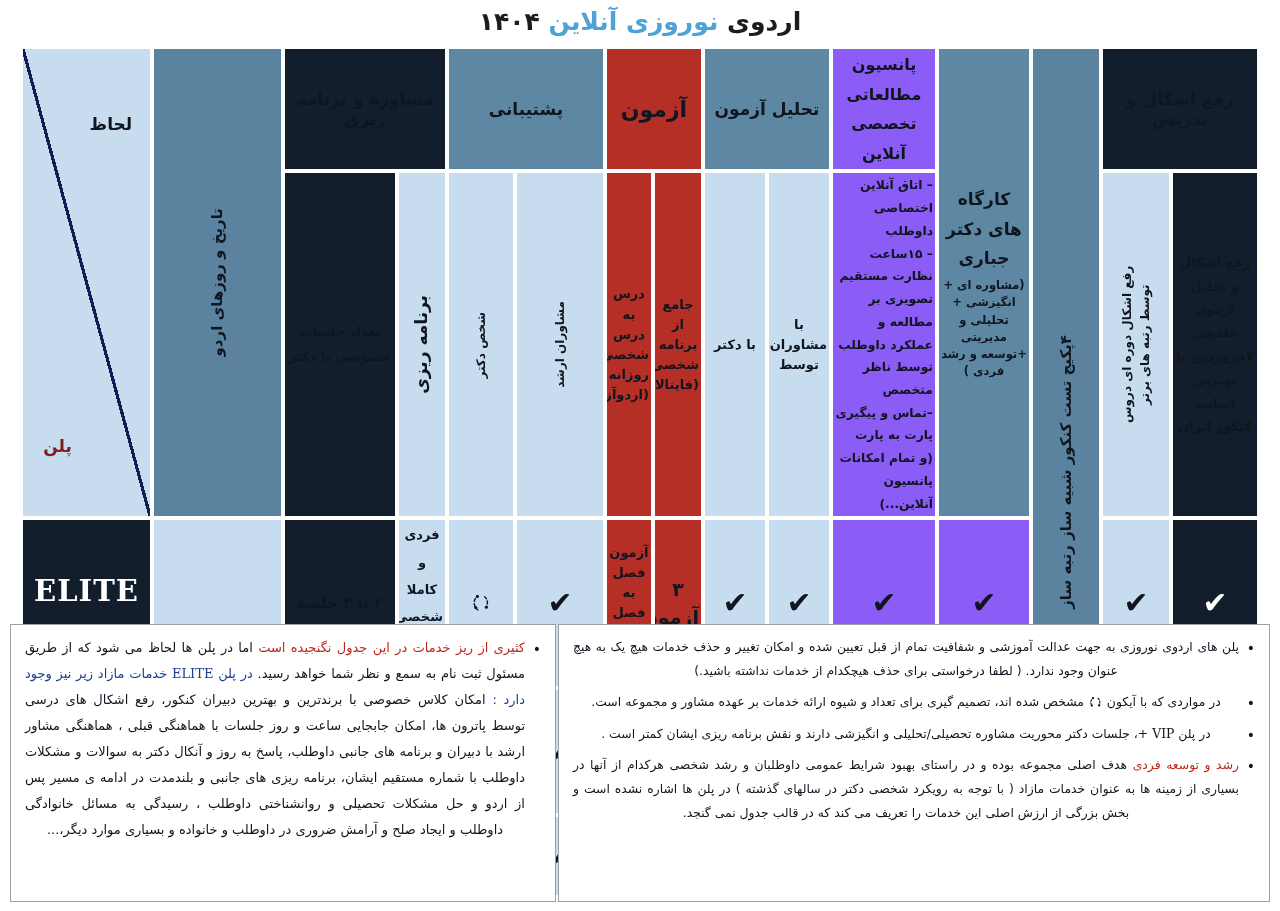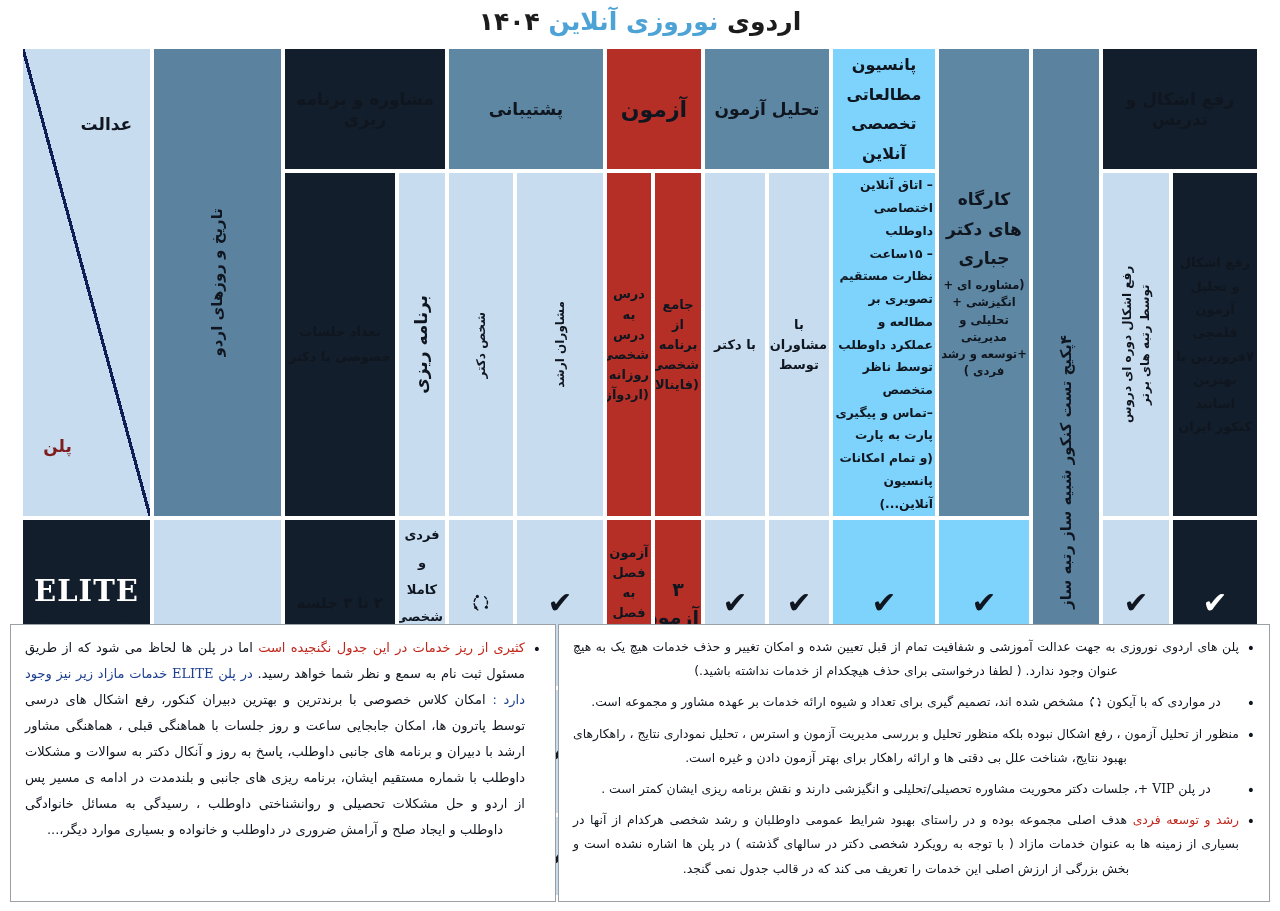--- a/index.html
+++ b/index.html
@@ -31,21 +31,21 @@
     font-weight:bold;color:#10161f;
     border:1px solid #ffffff;
     overflow:hidden;
   }
   
   .c-dark{background:#121e2b;color:#ffffff;}
   .c-steel{background:#5e87a3;color:#ffffff;}
   .c-steel2{background:#5b83a0;color:#ffffff;}
   .c-red{background:#b62f26;color:#ffffff;}
   .c-lt{background:#c8dcf0;color:#10161f;}
-  .c-md{background:#7dd3fc;color:#10161f;}
+  .c-md{background:#8b5cf6;color:#10161f;}
 
   .h1row td{font-size:17px;font-weight:bold;letter-spacing:0;}
   .h1row td.small{font-size:15px;}
   .h1row td.big{font-size:22px;}
 
   .h2row td{font-size:13px;line-height:1.55;font-weight:bold;}
   .h2row td.desc{font-size:12.5px;line-height:1.7;text-align:center;}
 
   
   .vert{
@@ -165,21 +165,21 @@
       <td class="c-red big" colspan="2">آزمون</td>
       <td class="c-steel" colspan="2">پشتیبانی</td>
       <td class="c-dark" colspan="2">مشاوره و برنامه ریزی</td>
       <td class="c-steel2" rowspan="2">
         <div class="vbox">
                 <div class="vert v3">تاریخ و روزهای اردو</div>
               </div>
       </td>
       <td class="diag" rowspan="2">
         <div class="ln"></div>
-        <div class="lbl-a">عدالت</div>
+        <div class="lbl-a">لحاظ</div>
         <div class="lbl-b">پلن</div>
       </td>
     </tr>
 
     <tr class="h2row" style="height:176px">
       <td class="c-dark">
         <div class="celltxt" style="line-height:1.8;">رفع اشکال و تحلیل آزمون قلمچی ۷فروردین با بهترین اساتید کنکور ایران</div>
       </td>
       <td class="c-lt">
         <div class="vbox">
@@ -319,21 +319,20 @@
     <div class="nbox right">
       <ul>
         <li>پلن های اردوی نوروزی به جهت عدالت آموزشی و شفافیت تمام از قبل تعیین شده و امکان تغییر و حذف خدمات هیچ یک به هیچ عنوان وجود ندارد. ( لطفا درخواستی برای حذف هیچکدام از خدمات نداشته باشید.)</li>
         <li><span>در مواردی که با آیکون </span><svg class="dots" viewBox="0 0 24 24" style="width:15px;height:15px;">
             <path d="M5.5 15.5 A8 8 0 0 1 8 5" fill="none" stroke="#10161f" stroke-width="1.8" stroke-dasharray="3 2.4" stroke-linecap="round"></path>
             <path d="M16 5.2 A8 8 0 0 1 17.6 16" fill="none" stroke="#10161f" stroke-width="1.8" stroke-dasharray="3 2.4" stroke-linecap="round"></path>
             <circle cx="8" cy="4.8" r="1.8" fill="#10161f"></circle>
             <circle cx="17.9" cy="16.6" r="1.8" fill="#10161f"></circle>
             <circle cx="6.2" cy="16.9" r="1.8" fill="#10161f"></circle>
           </svg><span> مشخص شده اند، تصمیم گیری برای تعداد و شیوه ارائه خدمات بر عهده مشاور و مجموعه است.</span></li>
-        <li>منظور از تحلیل آزمون ، رفع اشکال نبوده  بلکه منظور تحلیل و بررسی مدیریت آزمون و استرس ، تحلیل نموداری نتایج ، راهکارهای بهبود نتایج، شناخت علل بی دقتی ها و ارائه راهکار برای بهتر آزمون دادن و غیره است.</li>
         <li><span>در پلن </span><span class="lat">VIP +</span><span>، جلسات دکتر محوریت مشاوره تحصیلی/تحلیلی و انگیزشی دارند و نقش برنامه ریزی ایشان کمتر است .</span></li>
         <li><span class="em-red">رشد و توسعه فردی</span><span> هدف اصلی مجموعه بوده و در راستای بهبود شرایط عمومی داوطلبان و رشد شخصی هرکدام از آنها در بسیاری از زمینه ها به عنوان خدمات مازاد ( با توجه به رویکرد شخصی دکتر در سالهای گذشته ) در پلن ها اشاره نشده است و بخش بزرگی از ارزش اصلی این خدمات را تعریف می کند که در قالب جدول نمی گنجد.</span></li>
       </ul>
     </div>
 
     <div class="nbox left">
       <ul>
         <li><span class="em-red">کثیری از ریز خدمات در این جدول نگنجیده است</span><span> اما در پلن ها لحاظ می شود که از طریق مسئول ثبت نام به سمع و نظر شما خواهد رسید. </span><span class="em-blue">در پلن </span><span class="em-blue lat">ELITE</span><span class="em-blue"> خدمات مازاد زیر نیز وجود دارد :</span><span> امکان کلاس خصوصی با برندترین و بهترین دبیران کنکور، رفع اشکال های  درسی توسط  پاترون ها، امکان جابجایی ساعت و روز جلسات با هماهنگی قبلی ، هماهنگی مشاور ارشد با دبیران و برنامه های جانبی داوطلب، پاسخ به روز و آنکال دکتر به سوالات و مشکلات داوطلب  با شماره مستقیم ایشان، برنامه ریزی های جانبی و بلندمدت در ادامه ی مسیر پس از اردو  و  حل مشکلات تحصیلی و روانشناختی داوطلب ، رسیدگی به مسائل خانوادگی داوطلب و ایجاد صلح و آرامش ضروری در داوطلب و خانواده و بسیاری موارد دیگر،...</span></li>
       </ul>
     </div>

